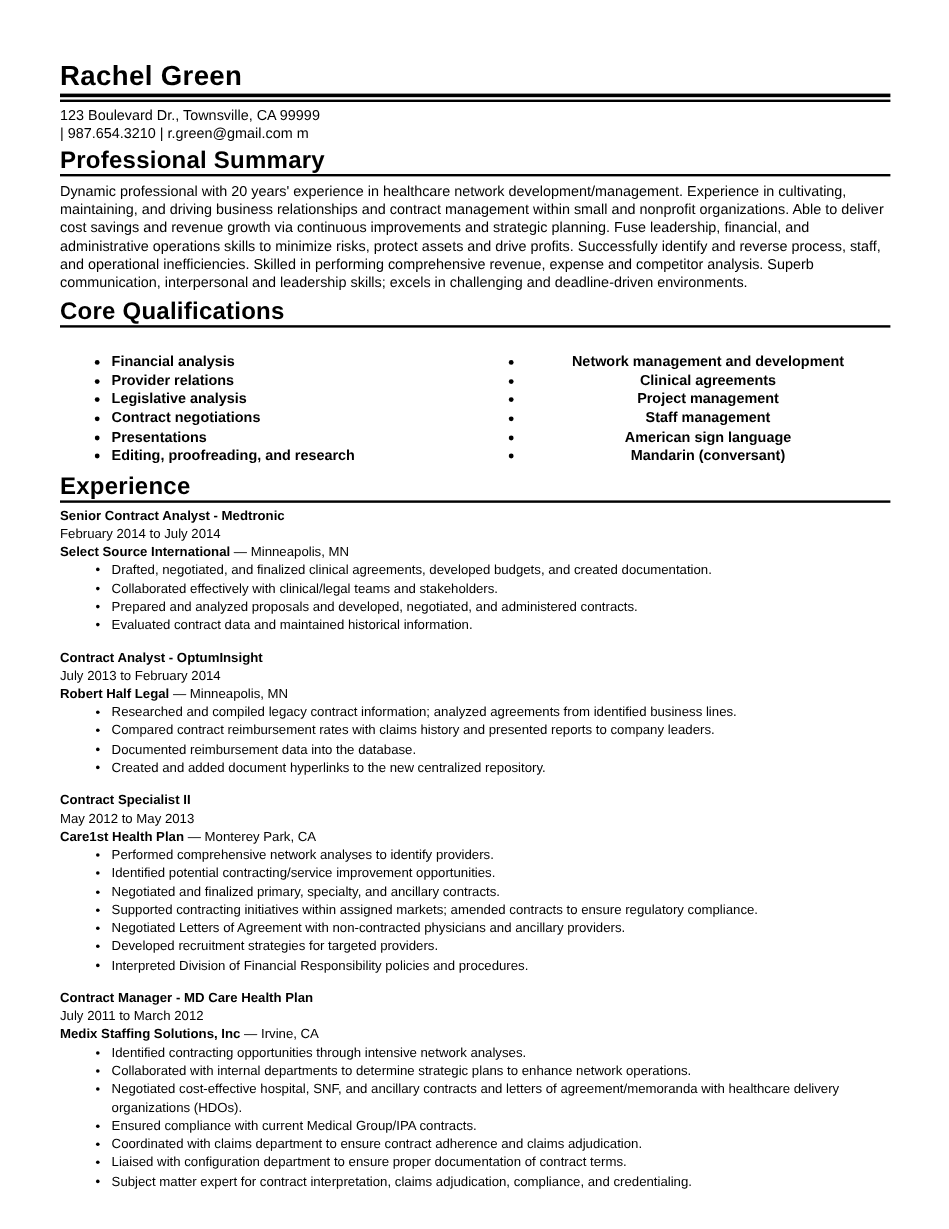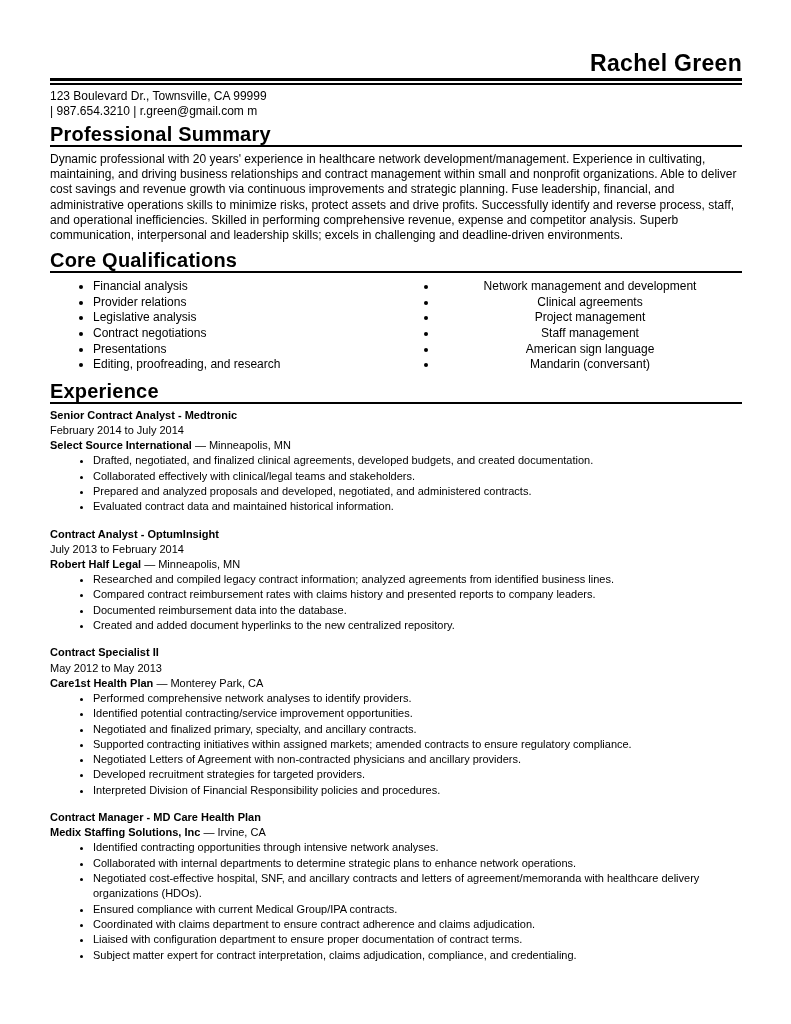--- a/index.html
+++ b/index.html
@@ -13,21 +13,20 @@
   }
   .page { padding: 50px 49px 0 50px; }
 
   
   .name {
     margin: 0;
     font-size: 23px;
     font-weight: 700;
     line-height: 26px;
     letter-spacing: 0.3px;
-    text-align: right;
   }
   .name-rule {
     margin-top: 2px;
     height: 7px;
     border-top: 3px solid #000;
     border-bottom: 2px solid #000;
   }
   .contact {
     margin-top: 4px;
     font-size: 12px;
@@ -46,21 +45,21 @@
     padding-bottom: 2px;
   }
   .summary-section { margin-top: 7px; }
   .summary-text {
     margin: 5px 0 0 0;
     font-size: 12px;
     line-height: 15.2px;
   }
 
   .qualifications-section { margin-top: 9px; }
-  .qual-columns { display: flex; margin-top: 6px; }
+  .qual-columns { display: flex; margin-top: 21px; font-weight: bold; }
   ul.qual-col {
     margin: 0;
     list-style: disc;
     font-size: 12px;
     line-height: 15.6px;
   }
   ul.qual-col.left { flex: none; width: 345px; padding-left: 43px; }
   ul.qual-col.right { flex: 1; padding-left: 43px; text-align: center; }
 
   .experience-section { margin-top: 10px; }
@@ -169,20 +168,21 @@
         <li>Negotiated and finalized primary, specialty, and ancillary contracts.</li>
         <li>Supported contracting initiatives within assigned markets; amended contracts to ensure regulatory compliance.</li>
         <li>Negotiated Letters of Agreement with non-contracted physicians and ancillary providers.</li>
         <li>Developed recruitment strategies for targeted providers.</li>
         <li>Interpreted Division of Financial Responsibility policies and procedures.</li>
       </ul>
     </div>
 
     <div class="job">
       <div class="job-title">Contract Manager - MD Care Health Plan</div>
+      <div class="job-dates">July 2011 to March 2012</div>
       <div class="job-company-line">
         <span class="job-company">Medix Staffing Solutions, Inc</span>
         <span class="job-dash">—</span>
         <span class="job-location">Irvine, CA</span>
       </div>
       <ul class="job-bullets">
         <li>Identified contracting opportunities through intensive network analyses.</li>
         <li>Collaborated with internal departments to determine strategic plans to enhance network operations.</li>
         <li>Negotiated cost-effective hospital, SNF, and ancillary contracts and letters of agreement/memoranda with healthcare delivery organizations (HDOs).</li>
         <li>Ensured compliance with current Medical Group/IPA contracts.</li>

